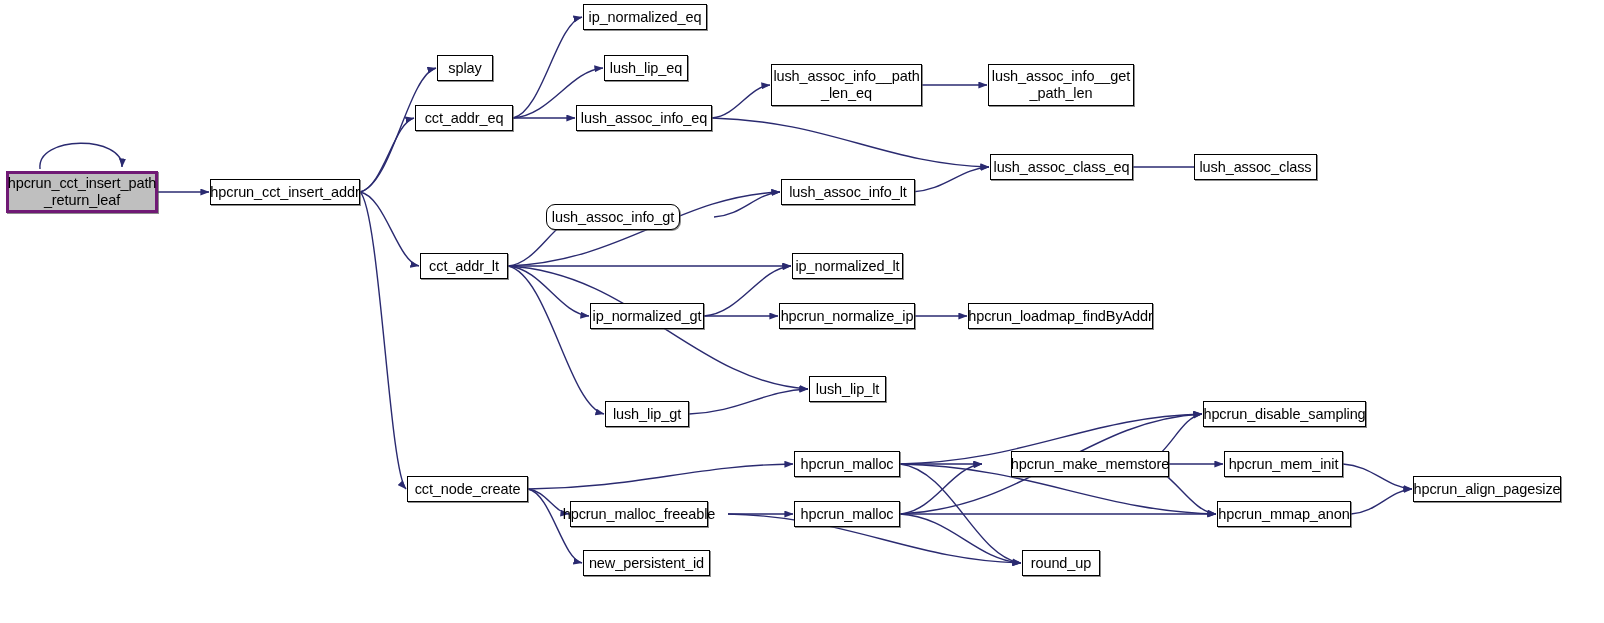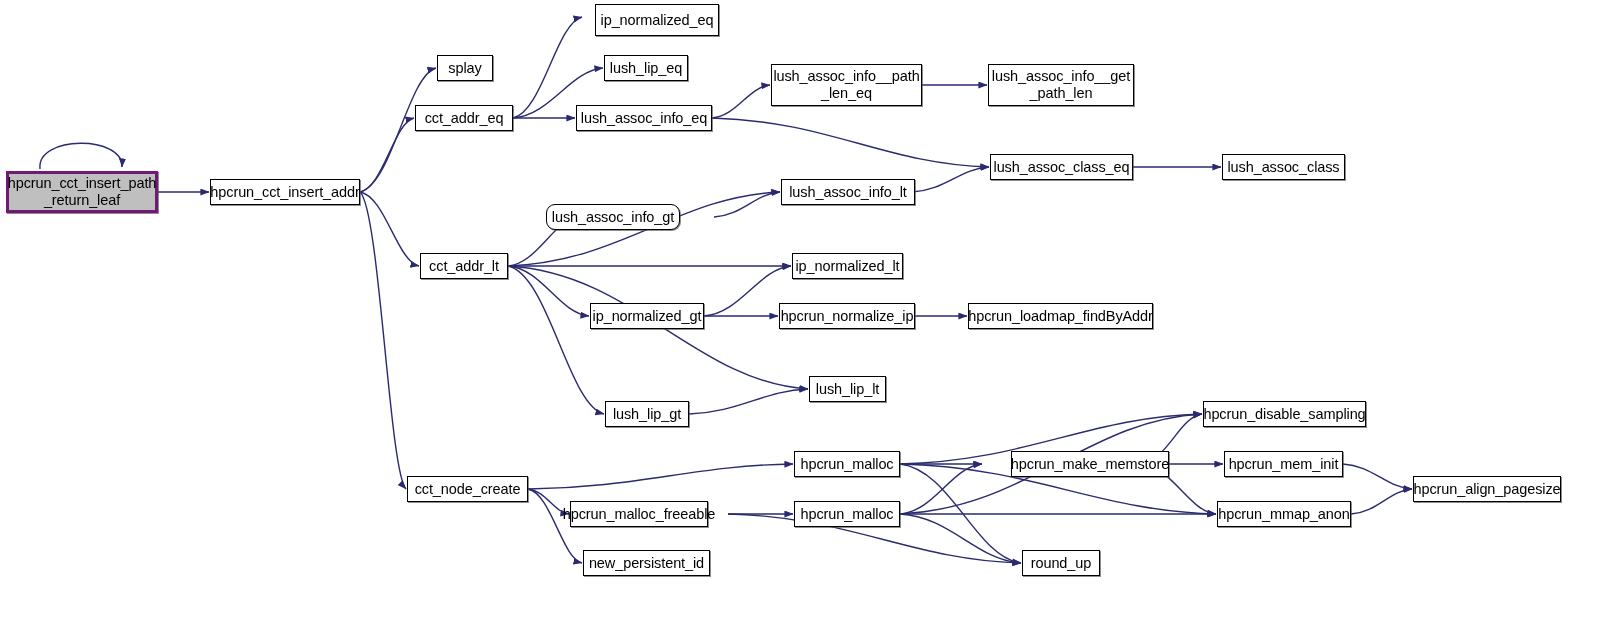--- a/index.html
+++ b/index.html
@@ -103,35 +103,35 @@
       <path d="M 1351 514 C 1377.04 512.5, 1389.44 490.5, 1412 489" fill="none" stroke="#2a2a70" stroke-width="1.4" marker-end="url(#ah)"></path>
     </svg>
   <div id="node-layer">
       <div class="gnode root two-line" style="left: 6px; top: 171px; width: 152px; height: 42px;">hpcrun_cct_insert_path
 _return_leaf</div>
       <div class="gnode" style="left: 210px; top: 179px; width: 150px; height: 26px;">hpcrun_cct_insert_addr</div>
       <div class="gnode" style="left: 437px; top: 55px; width: 56px; height: 26px;">splay</div>
       <div class="gnode" style="left: 415px; top: 105px; width: 98px; height: 26px;">cct_addr_eq</div>
       <div class="gnode" style="left: 420px; top: 253px; width: 88px; height: 26px;">cct_addr_lt</div>
       <div class="gnode" style="left: 407px; top: 476px; width: 121px; height: 26px;">cct_node_create</div>
-      <div class="gnode" style="left: 583px; top: 4px; width: 124px; height: 32px; margin-left: 12px;">ip_normalized_eq</div>
+      <div class="gnode" style="left: 583px; top: 4px; width: 124px; height: 26px;">ip_normalized_eq</div>
       <div class="gnode" style="left: 604px; top: 55px; width: 84px; height: 26px;">lush_lip_eq</div>
       <div class="gnode" style="left: 576px; top: 105px; width: 136px; height: 26px;">lush_assoc_info_eq</div>
       <div class="gnode" style="left: 546px; top: 204px; width: 134px; height: 26px; border-radius: 9px;">lush_assoc_info_gt</div>
       <div class="gnode" style="left: 781px; top: 179px; width: 134px; height: 26px;">lush_assoc_info_lt</div>
       <div class="gnode" style="left: 792px; top: 253px; width: 111px; height: 26px;">ip_normalized_lt</div>
       <div class="gnode" style="left: 590px; top: 303px; width: 114px; height: 26px;">ip_normalized_gt</div>
       <div class="gnode" style="left: 779px; top: 303px; width: 136px; height: 26px;">hpcrun_normalize_ip</div>
       <div class="gnode" style="left: 968px; top: 303px; width: 185px; height: 26px;">hpcrun_loadmap_findByAddr</div>
       <div class="gnode two-line" style="left: 771px; top: 64px; width: 151px; height: 42px;">lush_assoc_info__path
 _len_eq</div>
       <div class="gnode two-line" style="left: 988px; top: 64px; width: 146px; height: 42px;">lush_assoc_info__get
 _path_len</div>
       <div class="gnode" style="left: 990px; top: 154px; width: 143px; height: 26px;">lush_assoc_class_eq</div>
-      <div class="gnode" style="left: 1222px; top: 154px; width: 123px; height: 26px;">lush_assoc_class</div>
+      <div class="gnode" style="left: 1194px; top: 154px; width: 123px; height: 26px;">lush_assoc_class</div>
       <div class="gnode" style="left: 809px; top: 376px; width: 77px; height: 26px;">lush_lip_lt</div>
       <div class="gnode" style="left: 605px; top: 401px; width: 84px; height: 26px;">lush_lip_gt</div>
       <div class="gnode" style="left: 794px; top: 451px; width: 106px; height: 26px;">hpcrun_malloc</div>
       <div class="gnode" style="left: 794px; top: 501px; width: 106px; height: 26px;">hpcrun_malloc</div>
       <div class="gnode" style="left: 570px; top: 501px; width: 138px; height: 26px;">hpcrun_malloc_freeable</div>
       <div class="gnode" style="left: 583px; top: 550px; width: 127px; height: 26px;">new_persistent_id</div>
       <div class="gnode" style="left: 983px; top: 451px; width: 158px; height: 26px; margin-left: 28px;">hpcrun_make_memstore</div>
       <div class="gnode" style="left: 1022px; top: 550px; width: 78px; height: 26px;">round_up</div>
       <div class="gnode" style="left: 1203px; top: 401px; width: 163px; height: 26px;">hpcrun_disable_sampling</div>
       <div class="gnode" style="left: 1224px; top: 451px; width: 119px; height: 26px;">hpcrun_mem_init</div>

